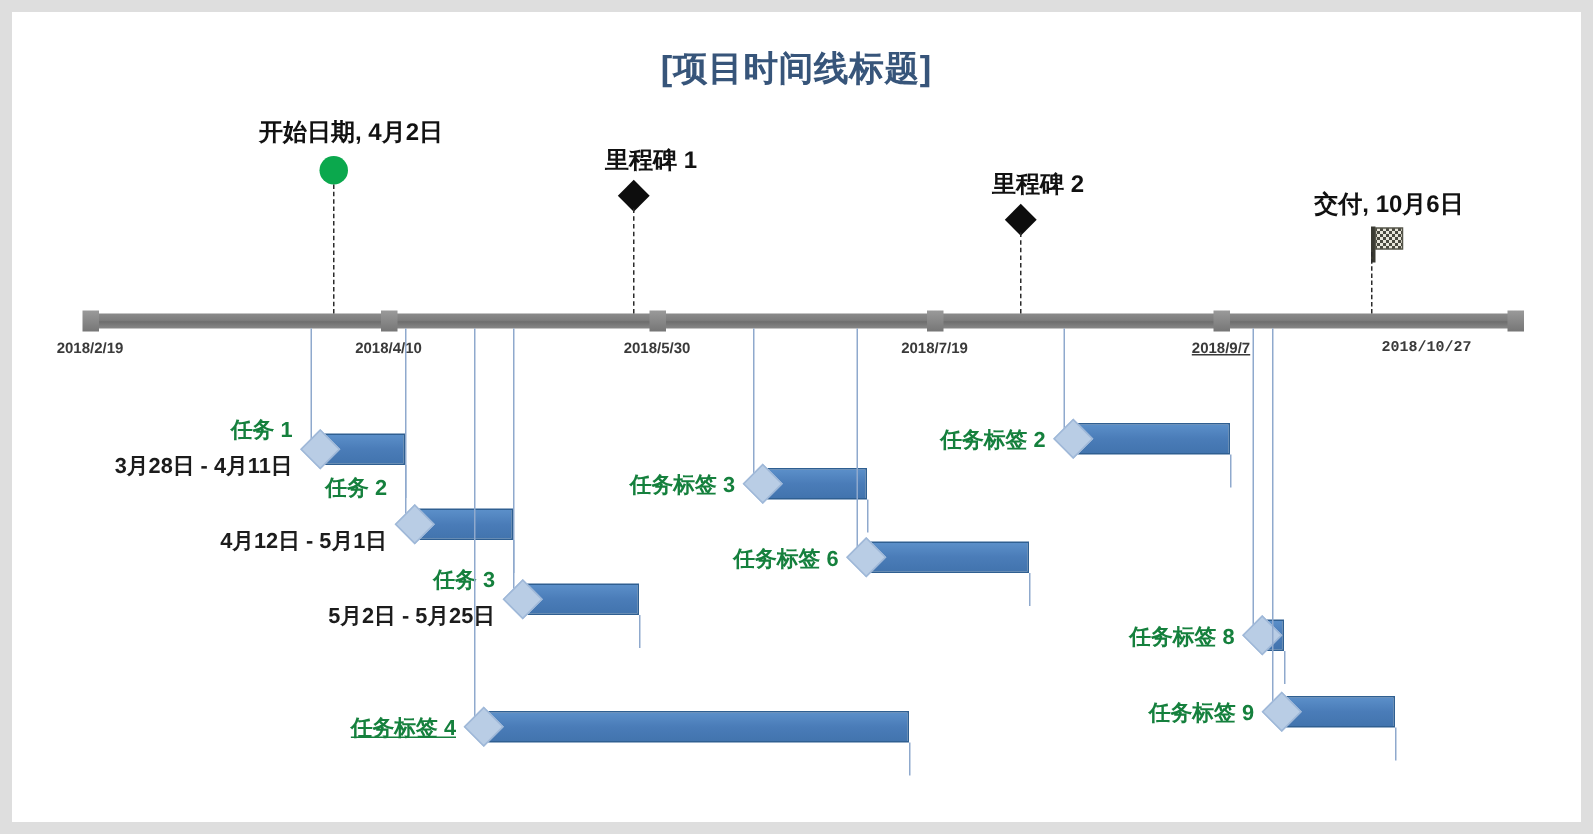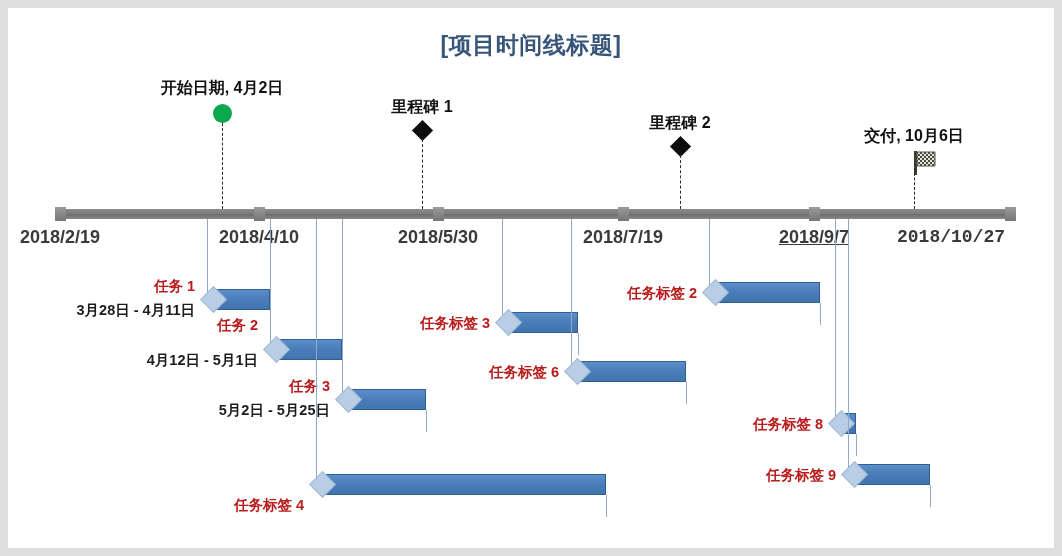--- a/index.html
+++ b/index.html
@@ -52,33 +52,34 @@
     top: 199px;
     width: 11px;
     height: 14px;
     background: linear-gradient(to bottom, #9a9a9a, #767676);
     margin-left: -5px;
   }
 
   .axis-label {
     position: absolute;
     top: 219px;
-    font-size: 18px;
+    font-size: 10px;
     font-weight: bold;
     color: #3a3a3a;
     white-space: nowrap;
     transform: translateX(-50%);
   }
   .milestone-label {
     position: absolute;
     font-size: 16px;
     font-weight: bold;
     color: #111111;
     white-space: nowrap;
     transform: translateX(-50%);
+    margin-left: 12px;
   }
   .ms-dashed {
     position: absolute;
     width: 0;
     border-left: 1.6px dashed #2b2b2b;
   }
   .ms-circle {
     position: absolute;
     width: 19px;
     height: 19px;
@@ -119,21 +120,21 @@
     height: 19px;
     background: #b9cde5;
     border: 1px solid #9fb8d8;
     box-sizing: border-box;
     transform: rotate(45deg);
   }
   .task-label {
     position: absolute;
     font-size: 14.5px;
     font-weight: bold;
-    color: #b91c1c;
+    color: #15803d;
     white-space: nowrap;
     text-align: right;
     transform: translateX(-100%);
   }
   .task-sublabel {
     position: absolute;
     font-size: 14.5px;
     font-weight: bold;
     color: #1c1c1c;
     white-space: nowrap;
@@ -208,21 +209,21 @@
       <div class="connector" style="left: 334px; top: 211px; height: 180px;"></div>
       <div class="task-bar" style="left: 343px; top: 381px; width: 75px;"></div>
       <div class="task-arrow" style="left: 331px; top: 382px;"></div>
       <div class="connector" style="left: 418px; top: 402px; height: 22px;"></div>
       <div class="task-label" style="left: 322px; top: 369px;">任务 3</div>
       <div class="task-sublabel" style="left: 322px; top: 393px;">5月2日 - 5月25日</div>
       <div class="connector" style="left: 308px; top: 211px; height: 265px;"></div>
       <div class="task-bar" style="left: 317px; top: 466px; width: 281px;"></div>
       <div class="task-arrow" style="left: 305px; top: 467px;"></div>
       <div class="connector" style="left: 598px; top: 487px; height: 22px;"></div>
-      <div class="task-label" style="left: 296px; top: 488px;">任务标签 4</div>
+      <div class="task-label" style="left: 296px; top: 468px; text-decoration: underline;">任务标签 4</div>
       <div class="connector" style="left: 494px; top: 211px; height: 103px;"></div>
       <div class="task-bar" style="left: 503px; top: 304px; width: 67px;"></div>
       <div class="task-arrow" style="left: 491px; top: 305px;"></div>
       <div class="connector" style="left: 570px; top: 325px; height: 22px;"></div>
       <div class="task-label" style="left: 482px; top: 306px;">任务标签 3</div>
       <div class="connector" style="left: 563px; top: 211px; height: 152px;"></div>
       <div class="task-bar" style="left: 572px; top: 353px; width: 106px;"></div>
       <div class="task-arrow" style="left: 560px; top: 354px;"></div>
       <div class="connector" style="left: 678px; top: 374px; height: 22px;"></div>
       <div class="task-label" style="left: 551px; top: 355px;">任务标签 6</div>

